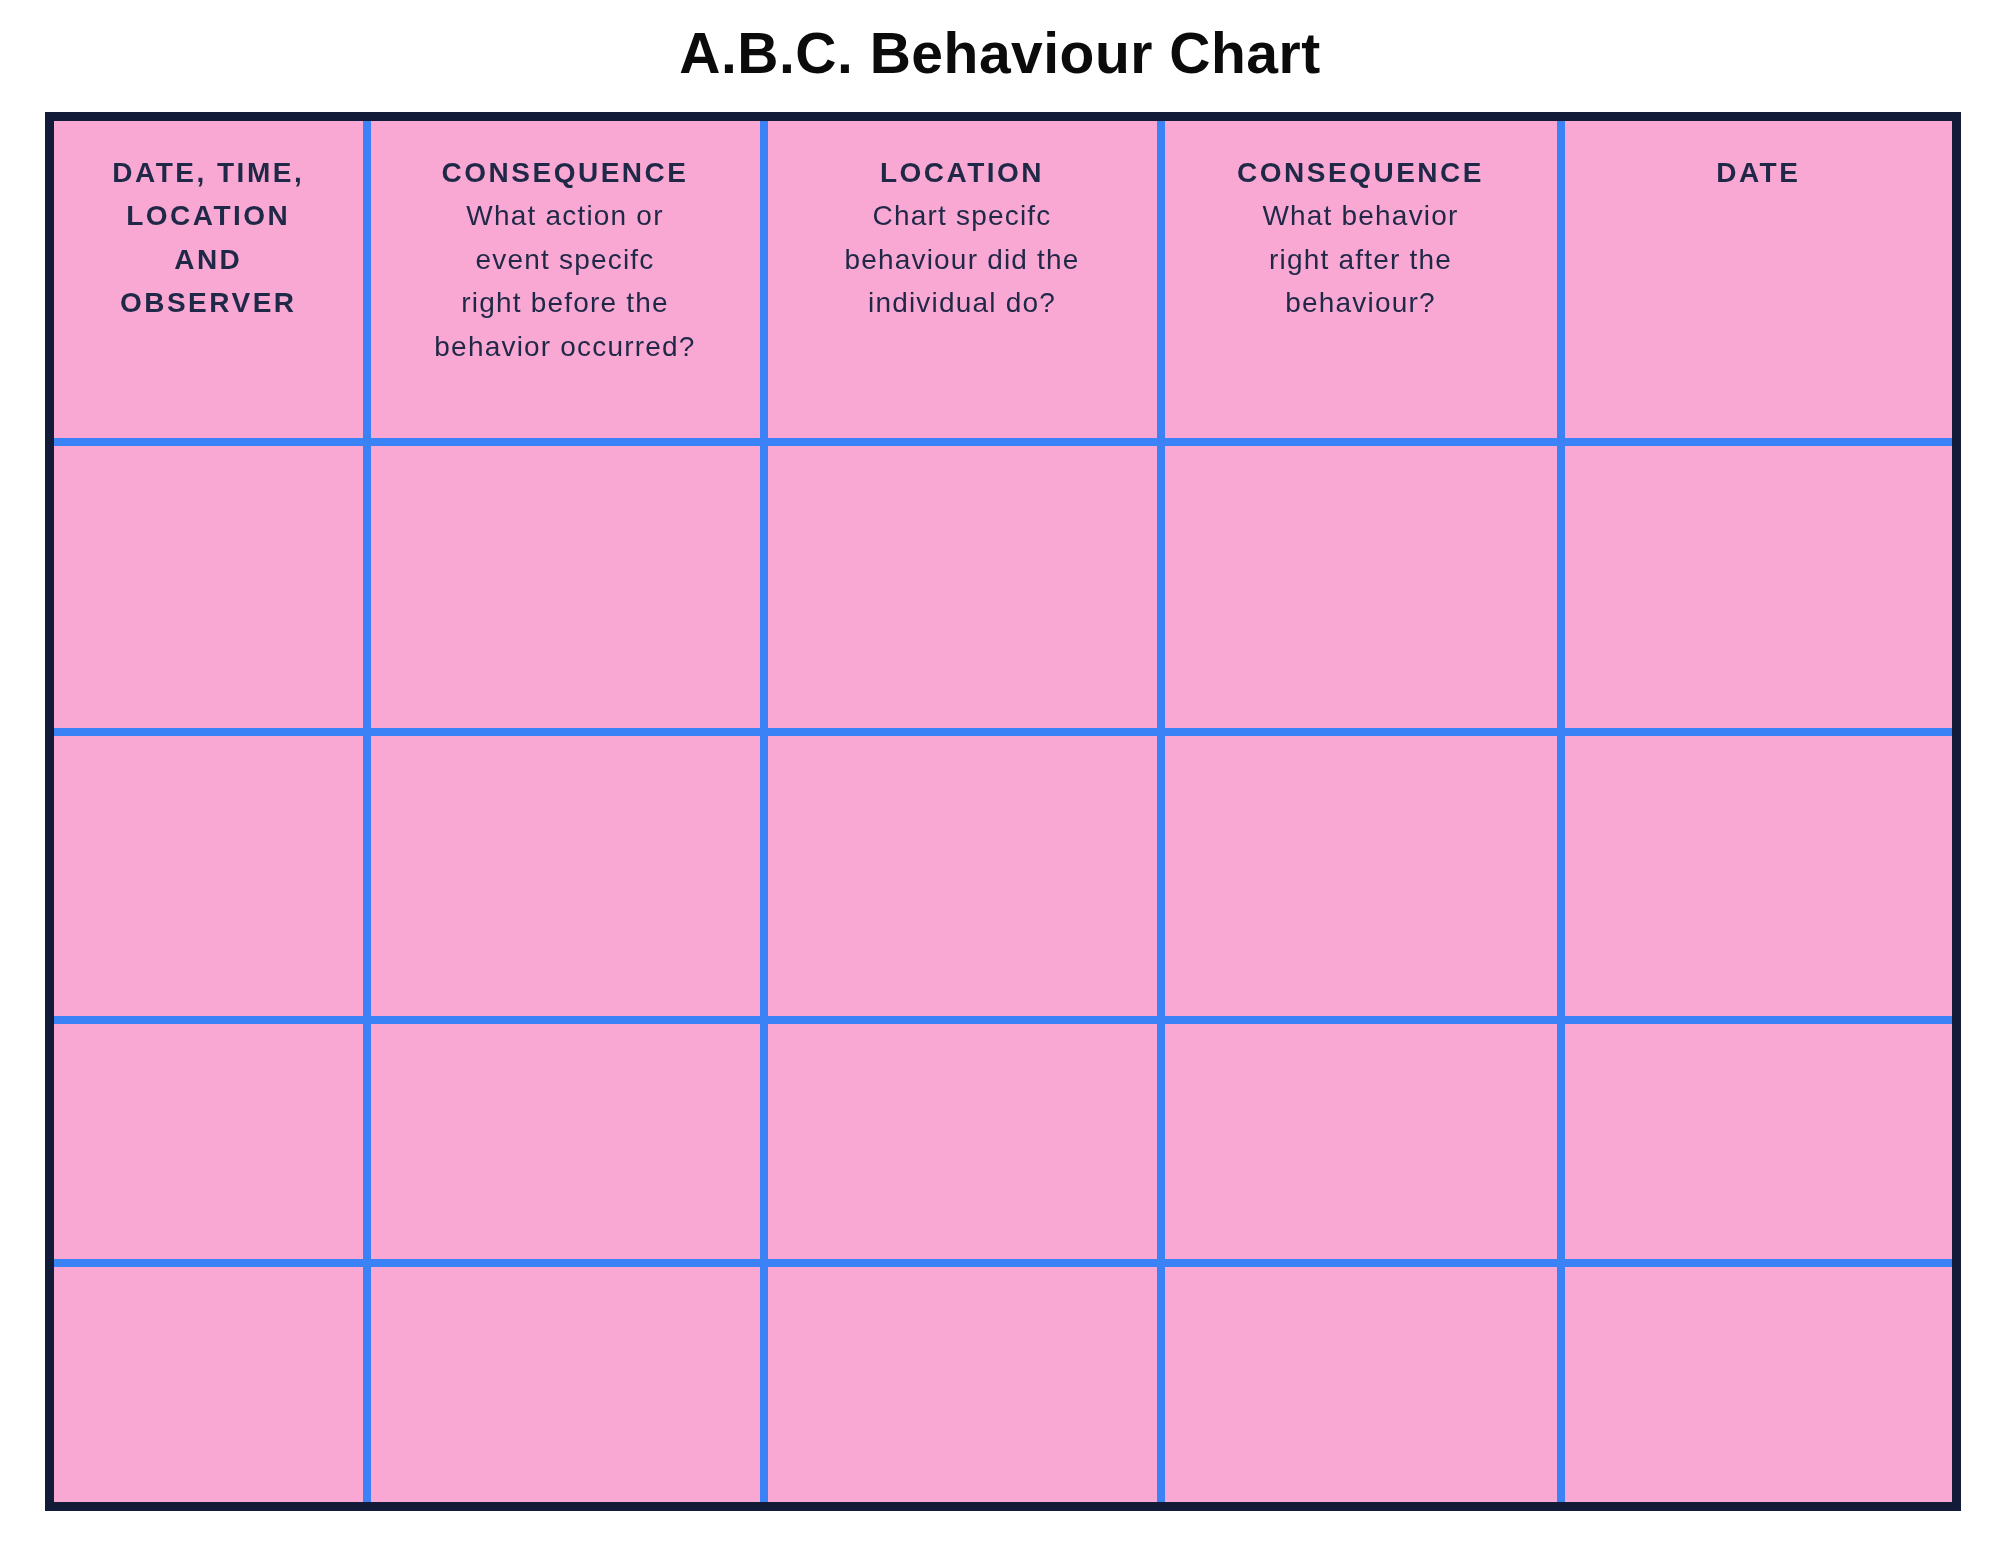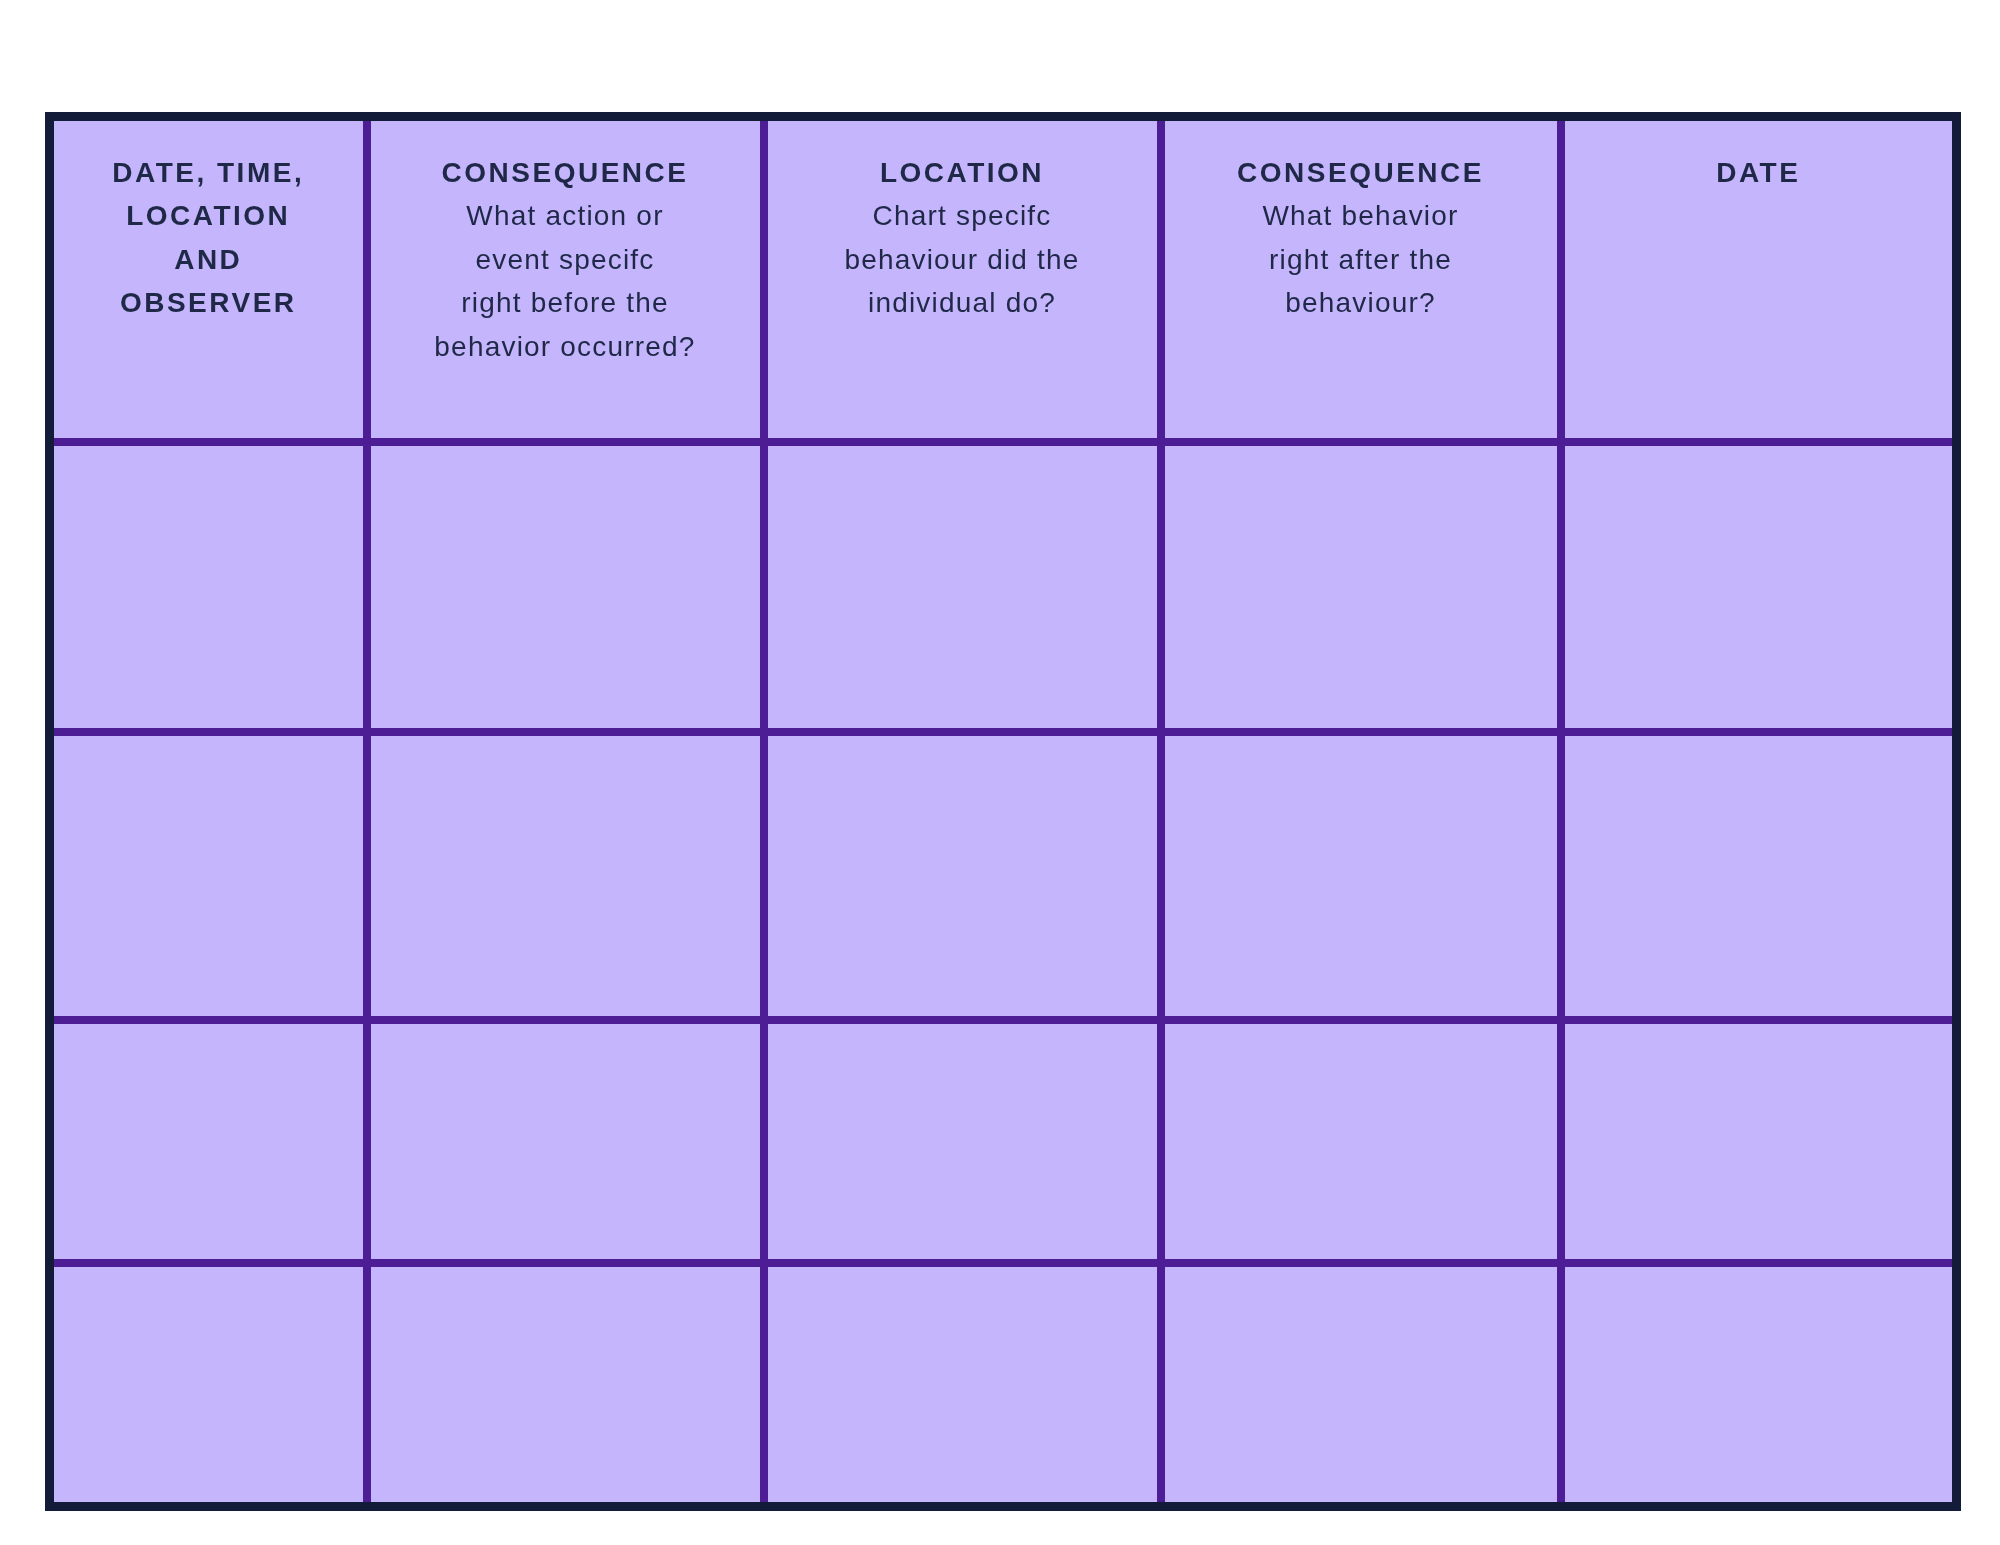--- a/index.html
+++ b/index.html
@@ -28,22 +28,22 @@
     left: 45px;
     top: 112px;
     width: 1907px;
     height: 1390px;
     border-collapse: collapse;
     table-layout: fixed;
     border: 9px solid #121c38;
   }
   table.abc-table th,
   table.abc-table td {
-    border: 8px solid #4c1d95;
-    background: #c4b5fd;
+    border: 8px solid #3b82f6;
+    background: #f9a8d4;
   }
   table.abc-table th {
     vertical-align: top;
     text-align: center;
     padding: 30px 18px 0 18px;
     font-weight: normal;
   }
   .hdr-title {
     font-weight: bold;
     font-size: 28px;
@@ -63,20 +63,21 @@
   tr.data-row-1   { height: 290px; }
   tr.data-row-2   { height: 288px; }
   tr.data-row-3   { height: 243px; }
   tr.data-row-4   { height: 244px; }
 </style>
 </head>
 <body>
 
 <div class="page">
 
+  <h1 class="page-title">A.B.C. Behaviour Chart</h1>
 
   <table class="abc-table">
     <colgroup>
       <col style="width:317px">
       <col style="width:397px">
       <col style="width:397px">
       <col style="width:400px">
       <col style="width:396px">
     </colgroup>
     <thead>

